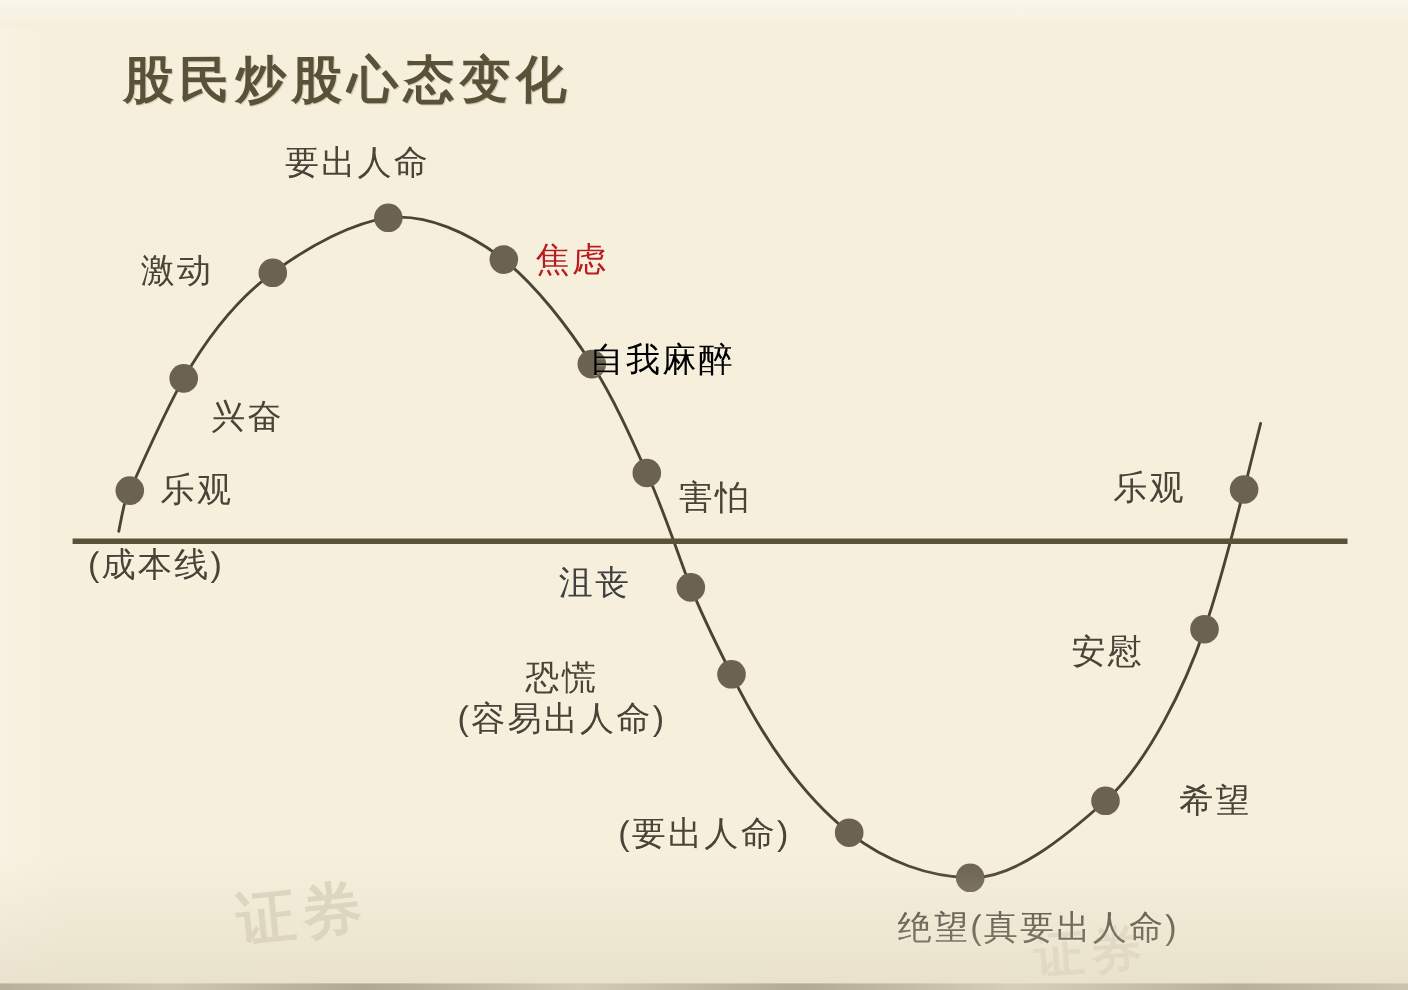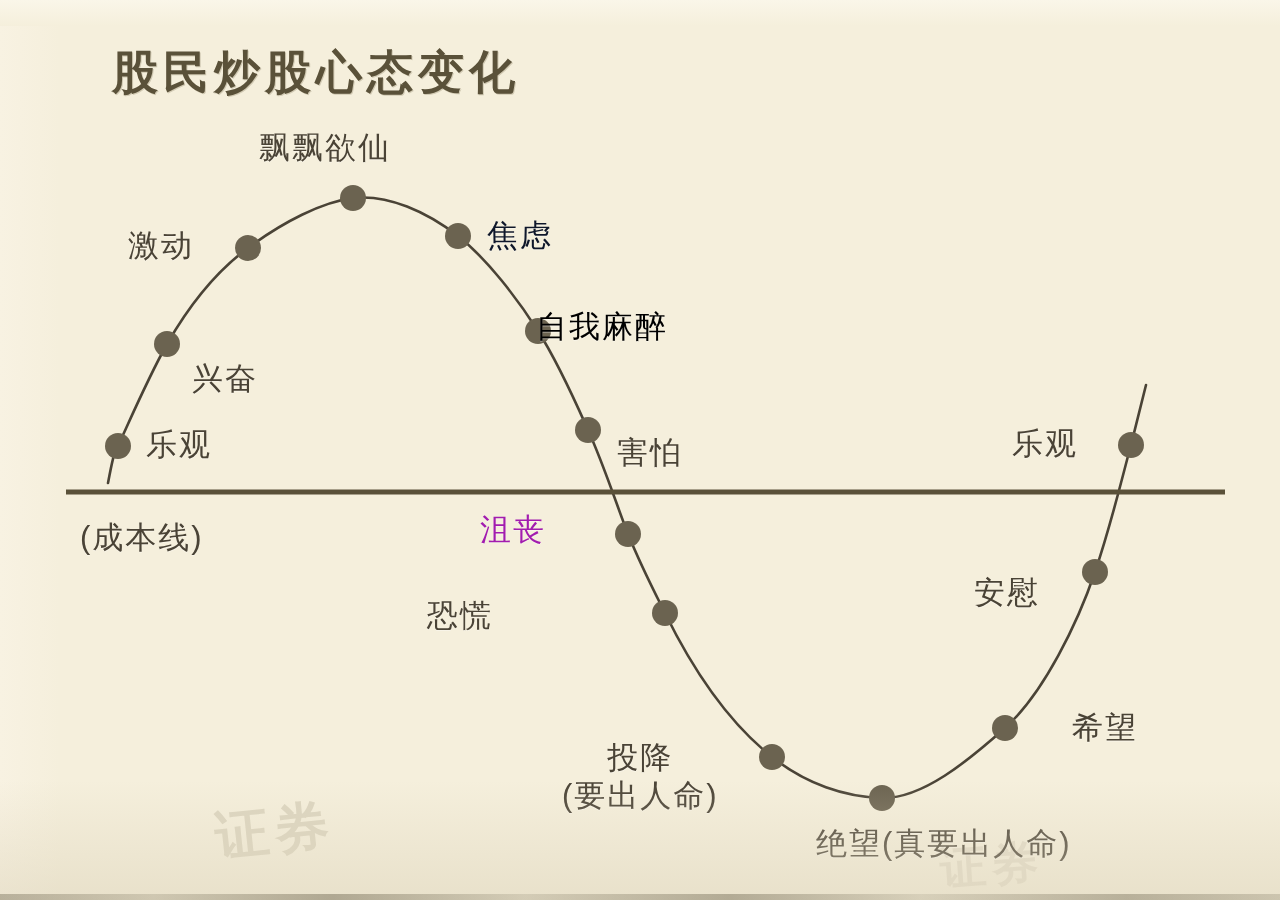--- a/index.html
+++ b/index.html
@@ -137,30 +137,30 @@
         <circle cx="1005" cy="728" r="13" fill="#6B6350"></circle>
         <circle cx="1095" cy="572" r="13" fill="#6B6350"></circle>
         <circle cx="1131" cy="445" r="13" fill="#6B6350"></circle>
       </g>
   </svg>
 
   <div id="labels-layer">
       <div class="label" style="left: 146px; top: 427px; color: rgb(74, 67, 54);"><div style="text-align: left;">乐观</div></div>
       <div class="label" style="left: 192px; top: 325px; color: rgb(74, 67, 54);"><div style="text-align: left; margin-top: 36px;">兴奋</div></div>
       <div class="label" style="left: 128px; top: 228px; color: rgb(74, 67, 54);"><div style="text-align: right;">激动</div></div>
-      <div class="label" style="left: 259px; top: 130px; color: rgb(74, 67, 54);"><div style="text-align: left;">飘飘欲仙</div></div>
-      <div class="label" style="left: 487px; top: 218px; color: #0f172a;"><div style="text-align: left;">焦虑</div></div>
+      <div class="label" style="left: 259px; top: 130px; color: rgb(74, 67, 54);"><div style="text-align: left;">要出人命</div></div>
+      <div class="label" style="left: 487px; top: 218px; color: #b91c1c;"><div style="text-align: left;">焦虑</div></div>
       <div class="label" style="left: 536px; top: 309px; color: #000000;"><div style="text-align: left;">自我麻醉</div></div>
       <div class="label" style="left: 617px; top: 435px; color: rgb(74, 67, 54);"><div style="text-align: left;">害怕</div></div>
-      <div class="label" style="left: 480px; top: 512px; color: #a21caf;"><div style="text-align: left;">沮丧</div></div>
-      <div class="label two-line" style="left: 427px; top: 597px; color: rgb(74, 67, 54);"><div style="text-align: center;">恐慌</div></div>
-      <div class="label two-line" style="left: 562px; top: 739px; color: rgb(74, 67, 54);"><div style="text-align: center;">投降</div><div style="text-align: left;">(要出人命)</div></div>
+      <div class="label" style="left: 508px; top: 512px; color: #404040;"><div style="text-align: left;">沮丧</div></div>
+      <div class="label two-line" style="left: 416px; top: 597px; color: rgb(74, 67, 54);"><div style="text-align: center;">恐慌</div><div style="text-align: left;">(容易出人命)</div></div>
+      <div class="label two-line" style="left: 562px; top: 739px; color: rgb(74, 67, 54);"><div style="text-align: left;">(要出人命)</div></div>
       <div class="label" style="left: 816px; top: 826px; color: rgb(74, 67, 54);"><div style="text-align: left;">绝望(真要出人命)</div></div>
       <div class="label" style="left: 1033px; top: 710px; color: rgb(74, 67, 54);"><div style="text-align: left; margin-left: 39px;">希望</div></div>
       <div class="label" style="left: 974px; top: 552px; color: rgb(74, 67, 54);"><div style="text-align: left; margin-top: 23px;">安慰</div></div>
       <div class="label" style="left: 1012px; top: 426px; color: rgb(74, 67, 54);"><div style="text-align: left;">乐观</div></div>
     </div>
 
-  <div class="label" id="costline-label" style="left:80px; top:520px;">(成本线)</div>
+  <div class="label" id="costline-label" style="left:80px; top:496px;">(成本线)</div>
 
   <div id="paper-bottom-shade"></div>
   <div id="film-edge-bottom"></div>
 </div>
 
 </body></html>

